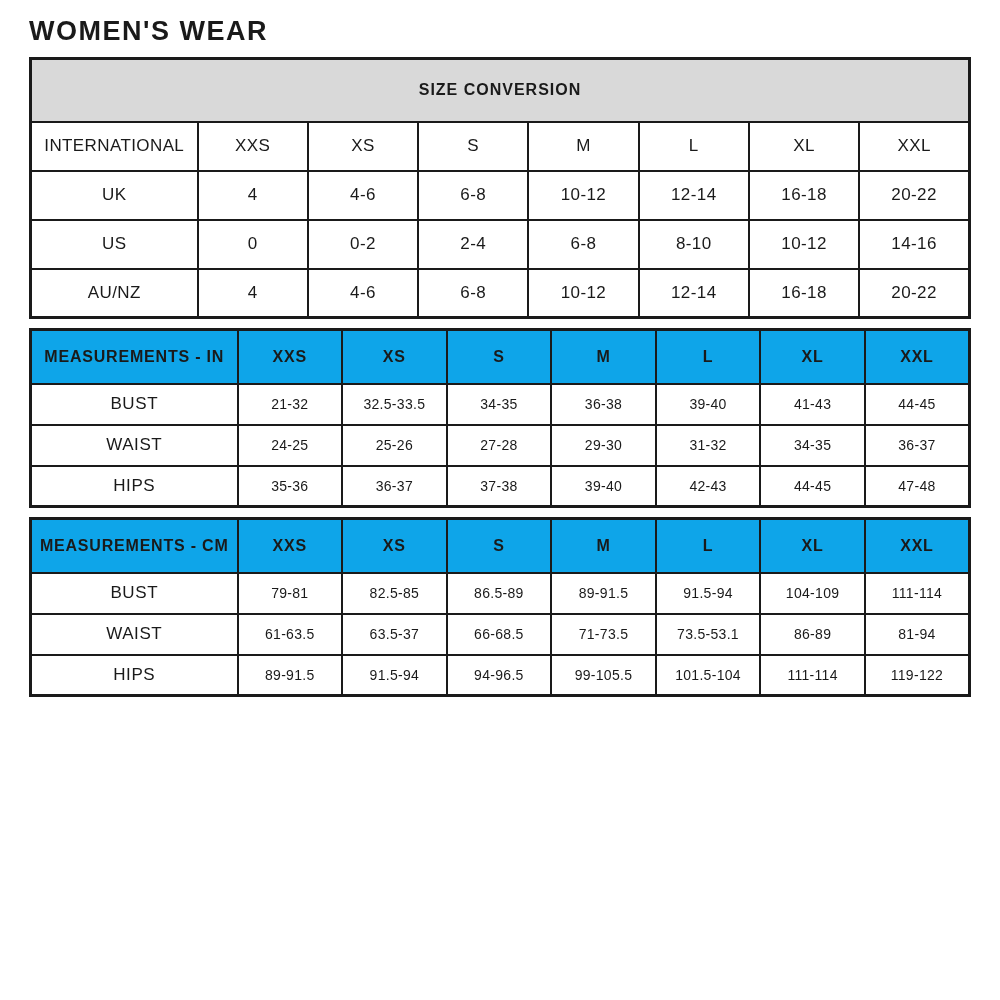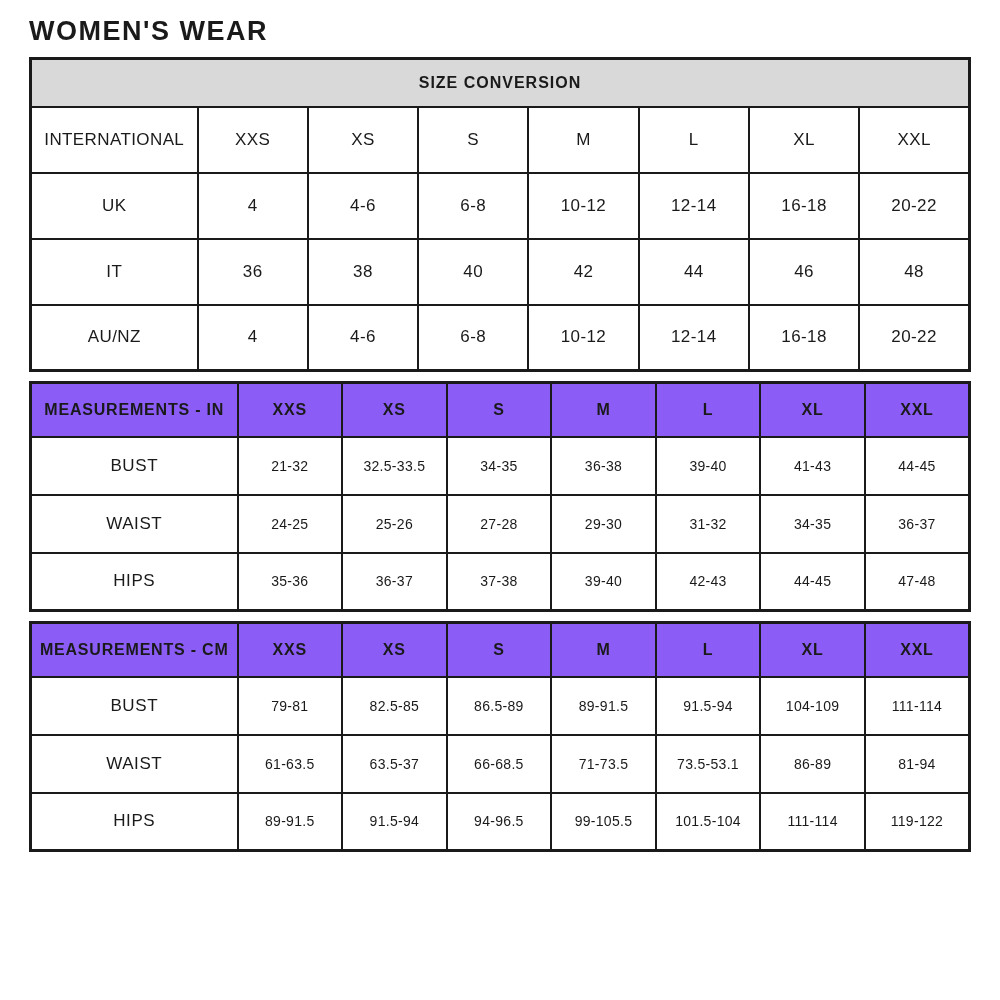--- a/index.html
+++ b/index.html
@@ -28,36 +28,36 @@
   table.tbl:last-child { margin-bottom: 0; }
   .tbl th, .tbl td {
     border: 2px solid #1a1a1a;
     text-align: center;
     vertical-align: middle;
     padding: 2px 4px;
     overflow: hidden;
   }
   
   .t1 th.span-head {
-    height: 48px;
+    height: 63px;
     background: #d9d9d9;
     font-size: 16px;
     font-weight: 700;
     letter-spacing: 1px;
   }
-  .t1 td { height: 66px; font-size: 17px; letter-spacing: 0.4px; font-weight: 400; }
+  .t1 td { height: 49px; font-size: 17px; letter-spacing: 0.4px; font-weight: 400; }
   
   .tm .head-row th {
     height: 54px;
-    background: #8b5cf6;
+    background: #0ea5e9;
     font-size: 16px;
     font-weight: 700;
     letter-spacing: 0.8px;
   }
-  .tm td { height: 58px; }
+  .tm td { height: 41px; }
   .tm td.row-label { font-size: 17px; letter-spacing: 0.6px; }
   .tm td.val { font-size: 14px; letter-spacing: 0.3px; }
   col.c-label1 { width: 167px; }
   col.c-label2 { width: 207px; }
 </style>
 </head>
 <body>
 
 <div class="page">
 
@@ -94,28 +94,28 @@
           <td class="row-label">UK</td>
           <td class="val">4</td>
           <td class="val">4-6</td>
           <td class="val">6-8</td>
           <td class="val">10-12</td>
           <td class="val">12-14</td>
           <td class="val">16-18</td>
           <td class="val">20-22</td>
         </tr>
         <tr>
-          <td class="row-label">IT</td>
-          <td class="val">36</td>
-          <td class="val">38</td>
-          <td class="val">40</td>
-          <td class="val">42</td>
-          <td class="val">44</td>
-          <td class="val">46</td>
-          <td class="val">48</td>
+          <td class="row-label">US</td>
+          <td class="val">0</td>
+          <td class="val">0-2</td>
+          <td class="val">2-4</td>
+          <td class="val">6-8</td>
+          <td class="val">8-10</td>
+          <td class="val">10-12</td>
+          <td class="val">14-16</td>
         </tr>
         <tr>
           <td class="row-label">AU/NZ</td>
           <td class="val">4</td>
           <td class="val">4-6</td>
           <td class="val">6-8</td>
           <td class="val">10-12</td>
           <td class="val">12-14</td>
           <td class="val">16-18</td>
           <td class="val">20-22</td>

